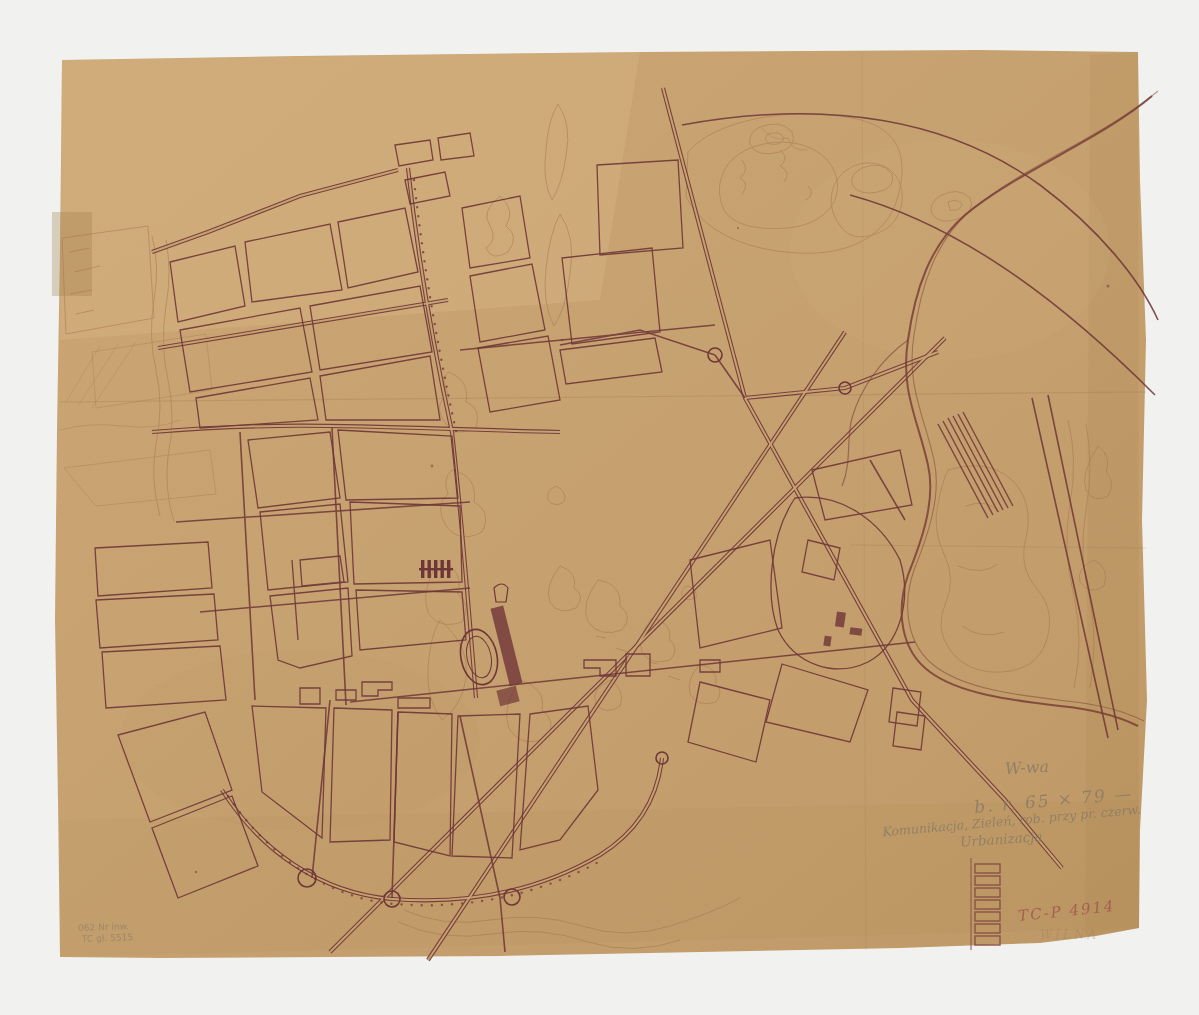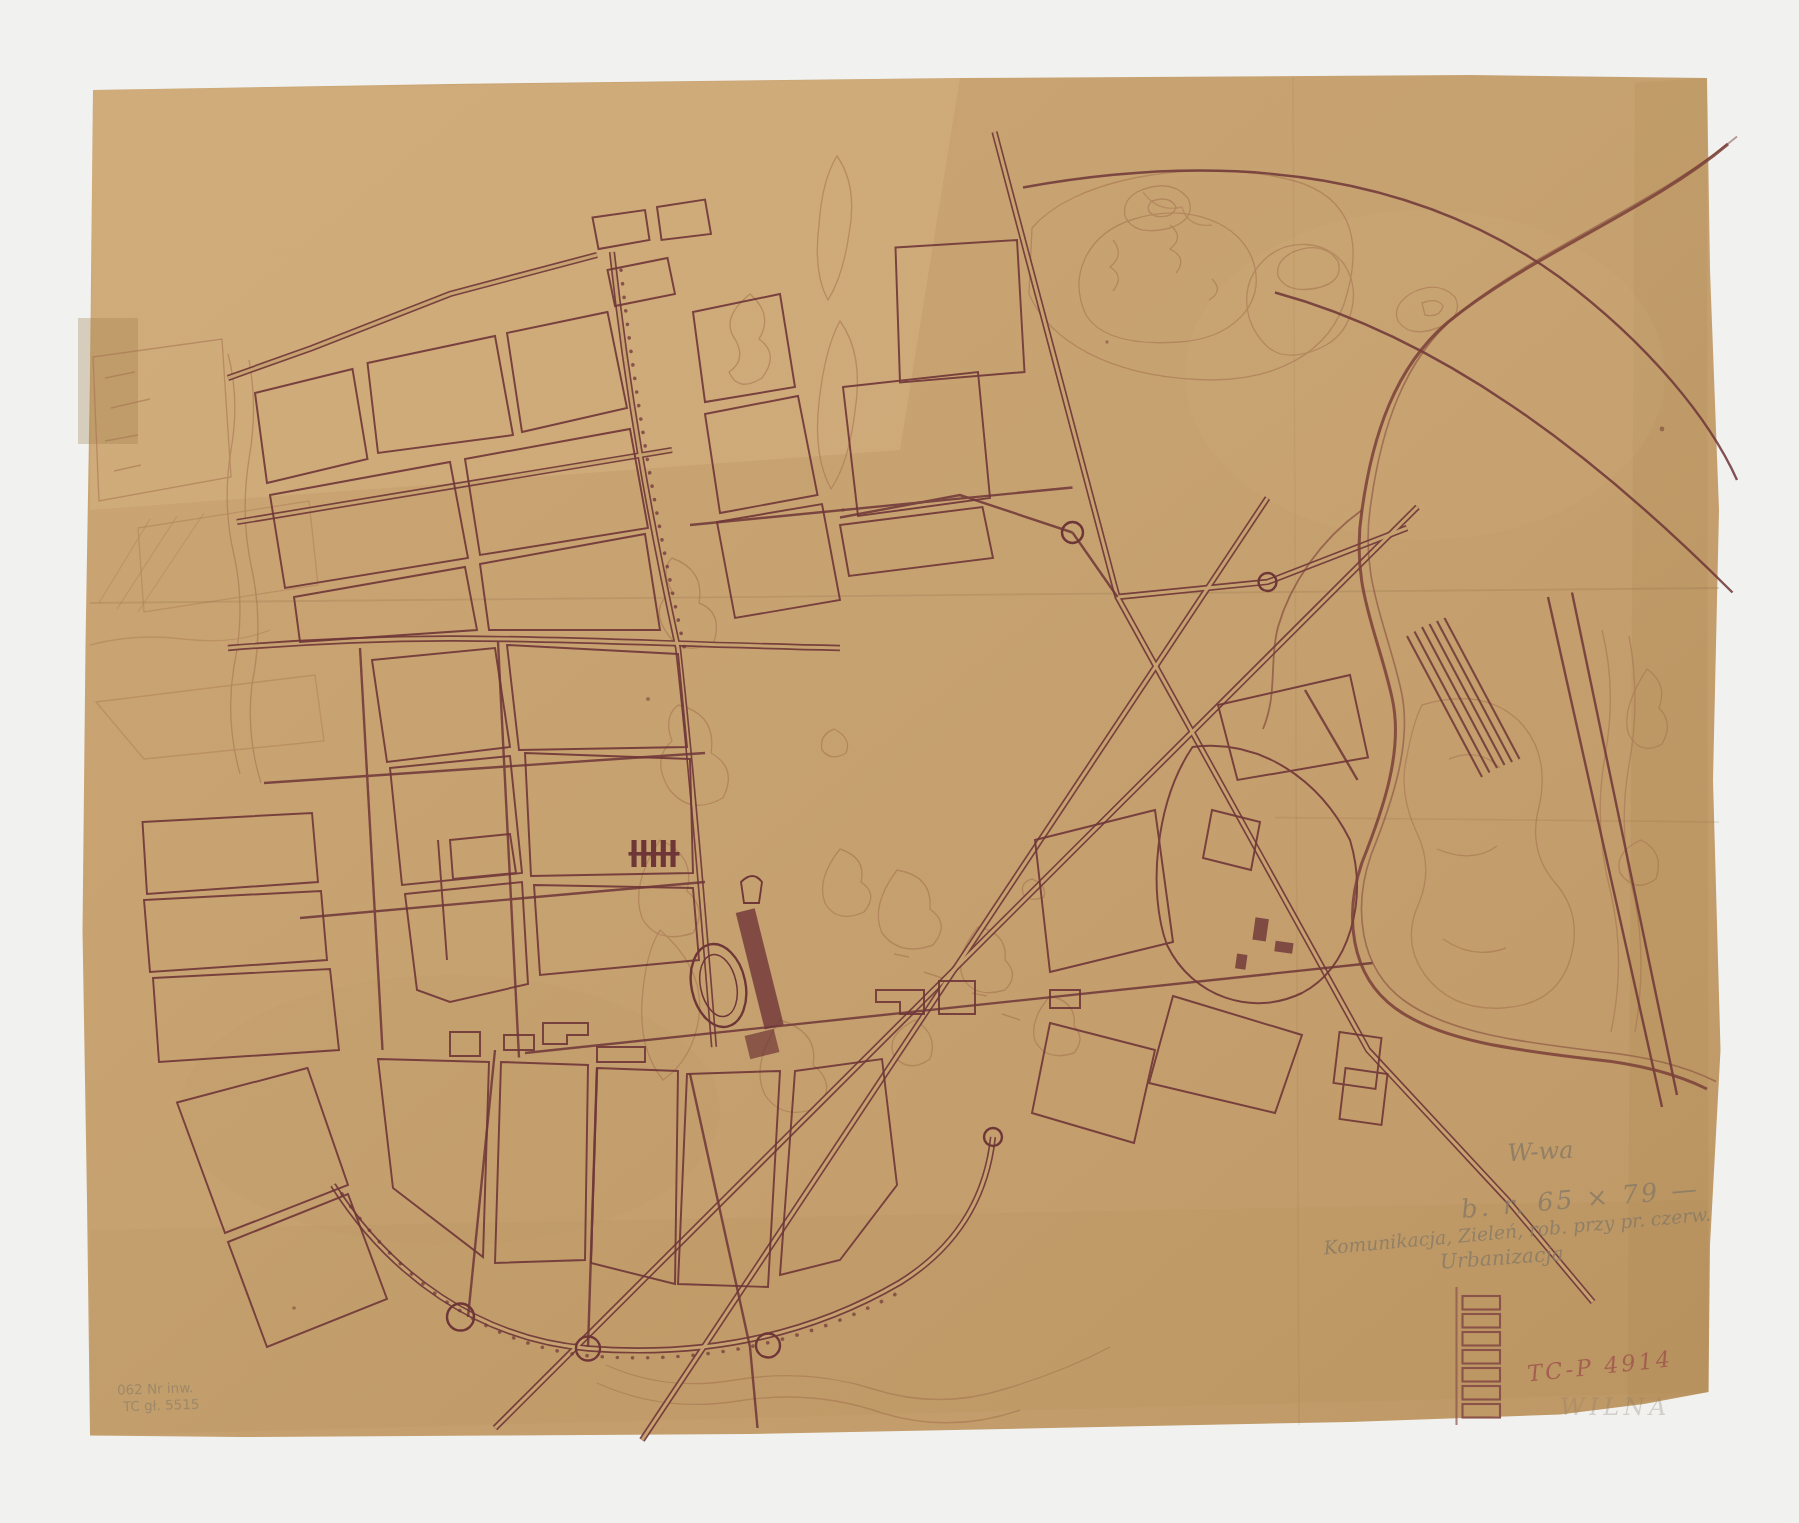--- a/index.html
+++ b/index.html
@@ -271,18 +271,18 @@
 <div class="note" style="left:1005px;top:758px;font-size:16px;transform:rotate(-3deg);opacity:.8;">W-wa</div>
 
 <div class="note" style="left:974px;top:790px;font-size:17px;transform:rotate(-5deg);opacity:.8;letter-spacing:2px;">b. r. 65 × 79 —</div>
 
 <div class="note" style="left:882px;top:813px;font-size:12.5px;transform:rotate(-5deg);opacity:.8;">Komunikacja, Zieleń, rob. przy pr. czerw.</div>
 
 <div class="note" style="left:960px;top:831px;font-size:13.5px;transform:rotate(-4deg);opacity:.8;">Urbanizacja</div>
 
 <div class="note red" style="left:1018px;top:902px;font-size:15px;transform:rotate(-6deg);letter-spacing:2px;opacity:.85;">TC-P 4914</div>
 
-<div class="note faint" style="left:1040px;top:928px;font-size:16px;letter-spacing:3px;">WILNA</div>
+<div class="note faint" style="left:1040px;top:928px;font-size:12px;letter-spacing:3px;">WILNA</div>
 
 <div class="note tiny" style="left:78px;top:922px;font-size:9px;transform:rotate(-2deg);">062 Nr inw.</div>
 
 <div class="note tiny" style="left:82px;top:933px;font-size:9px;transform:rotate(-2deg);">TC gł. 5515</div>
 </div>
 
 </body></html>

